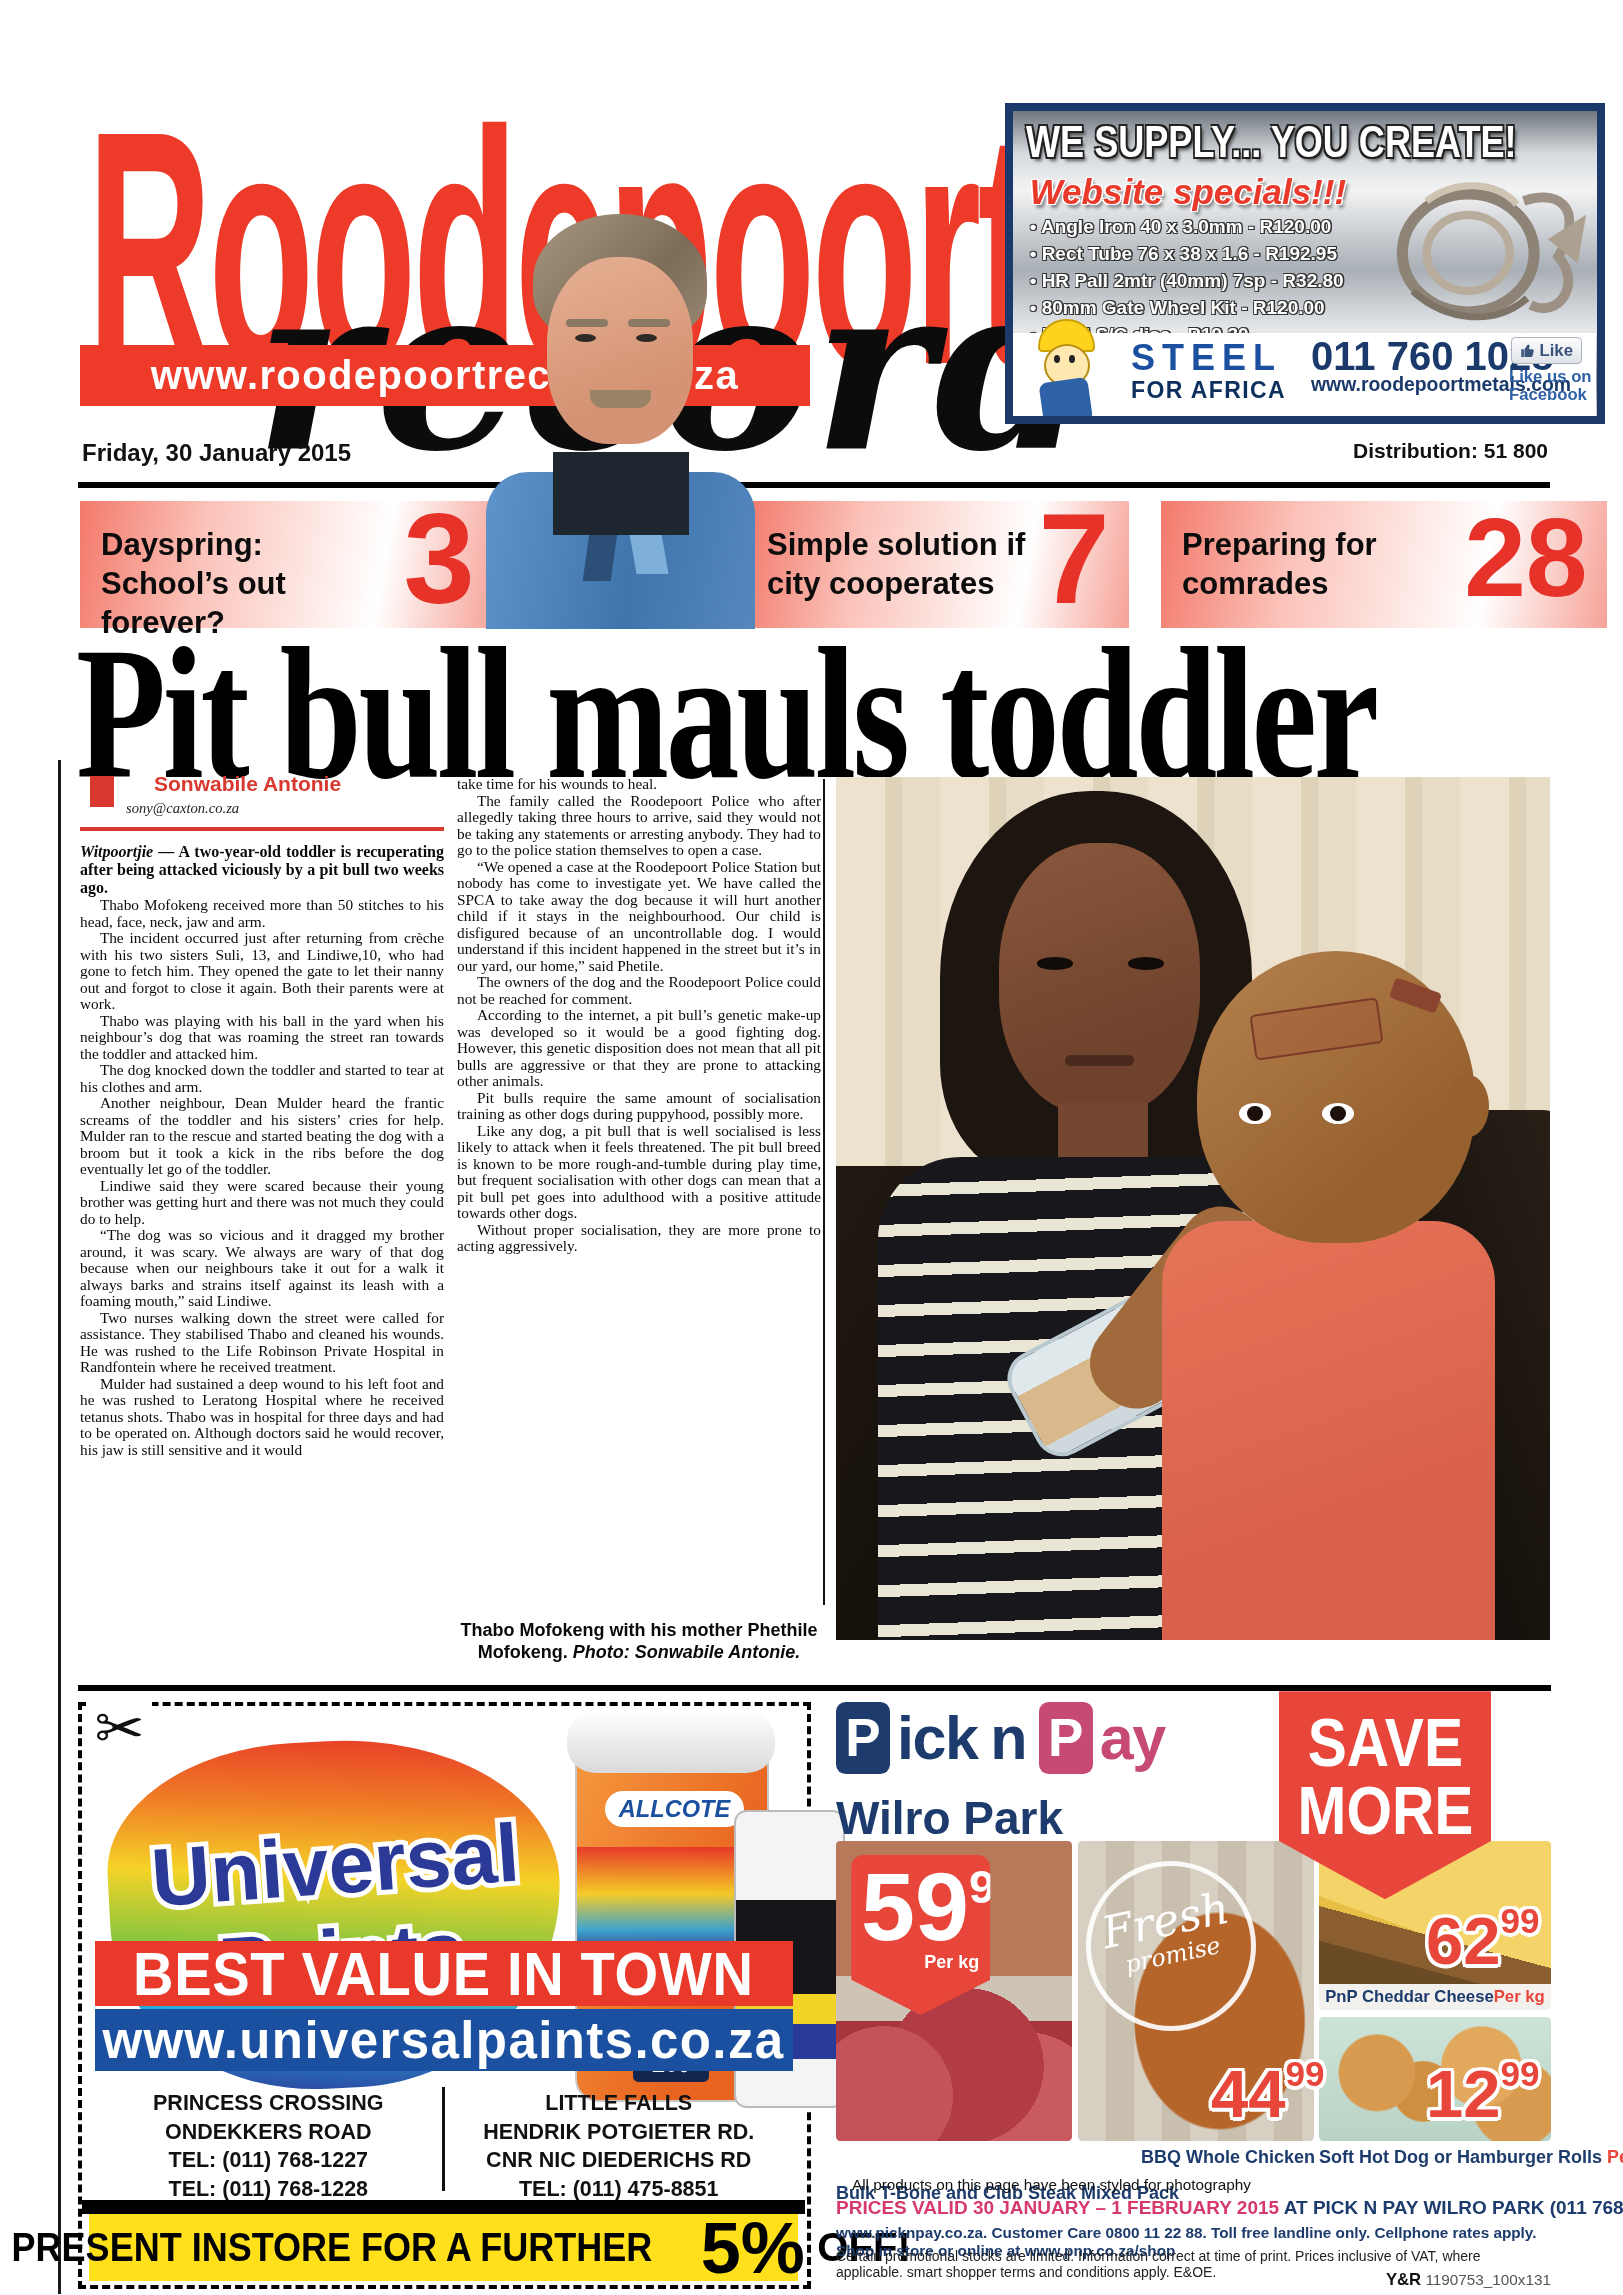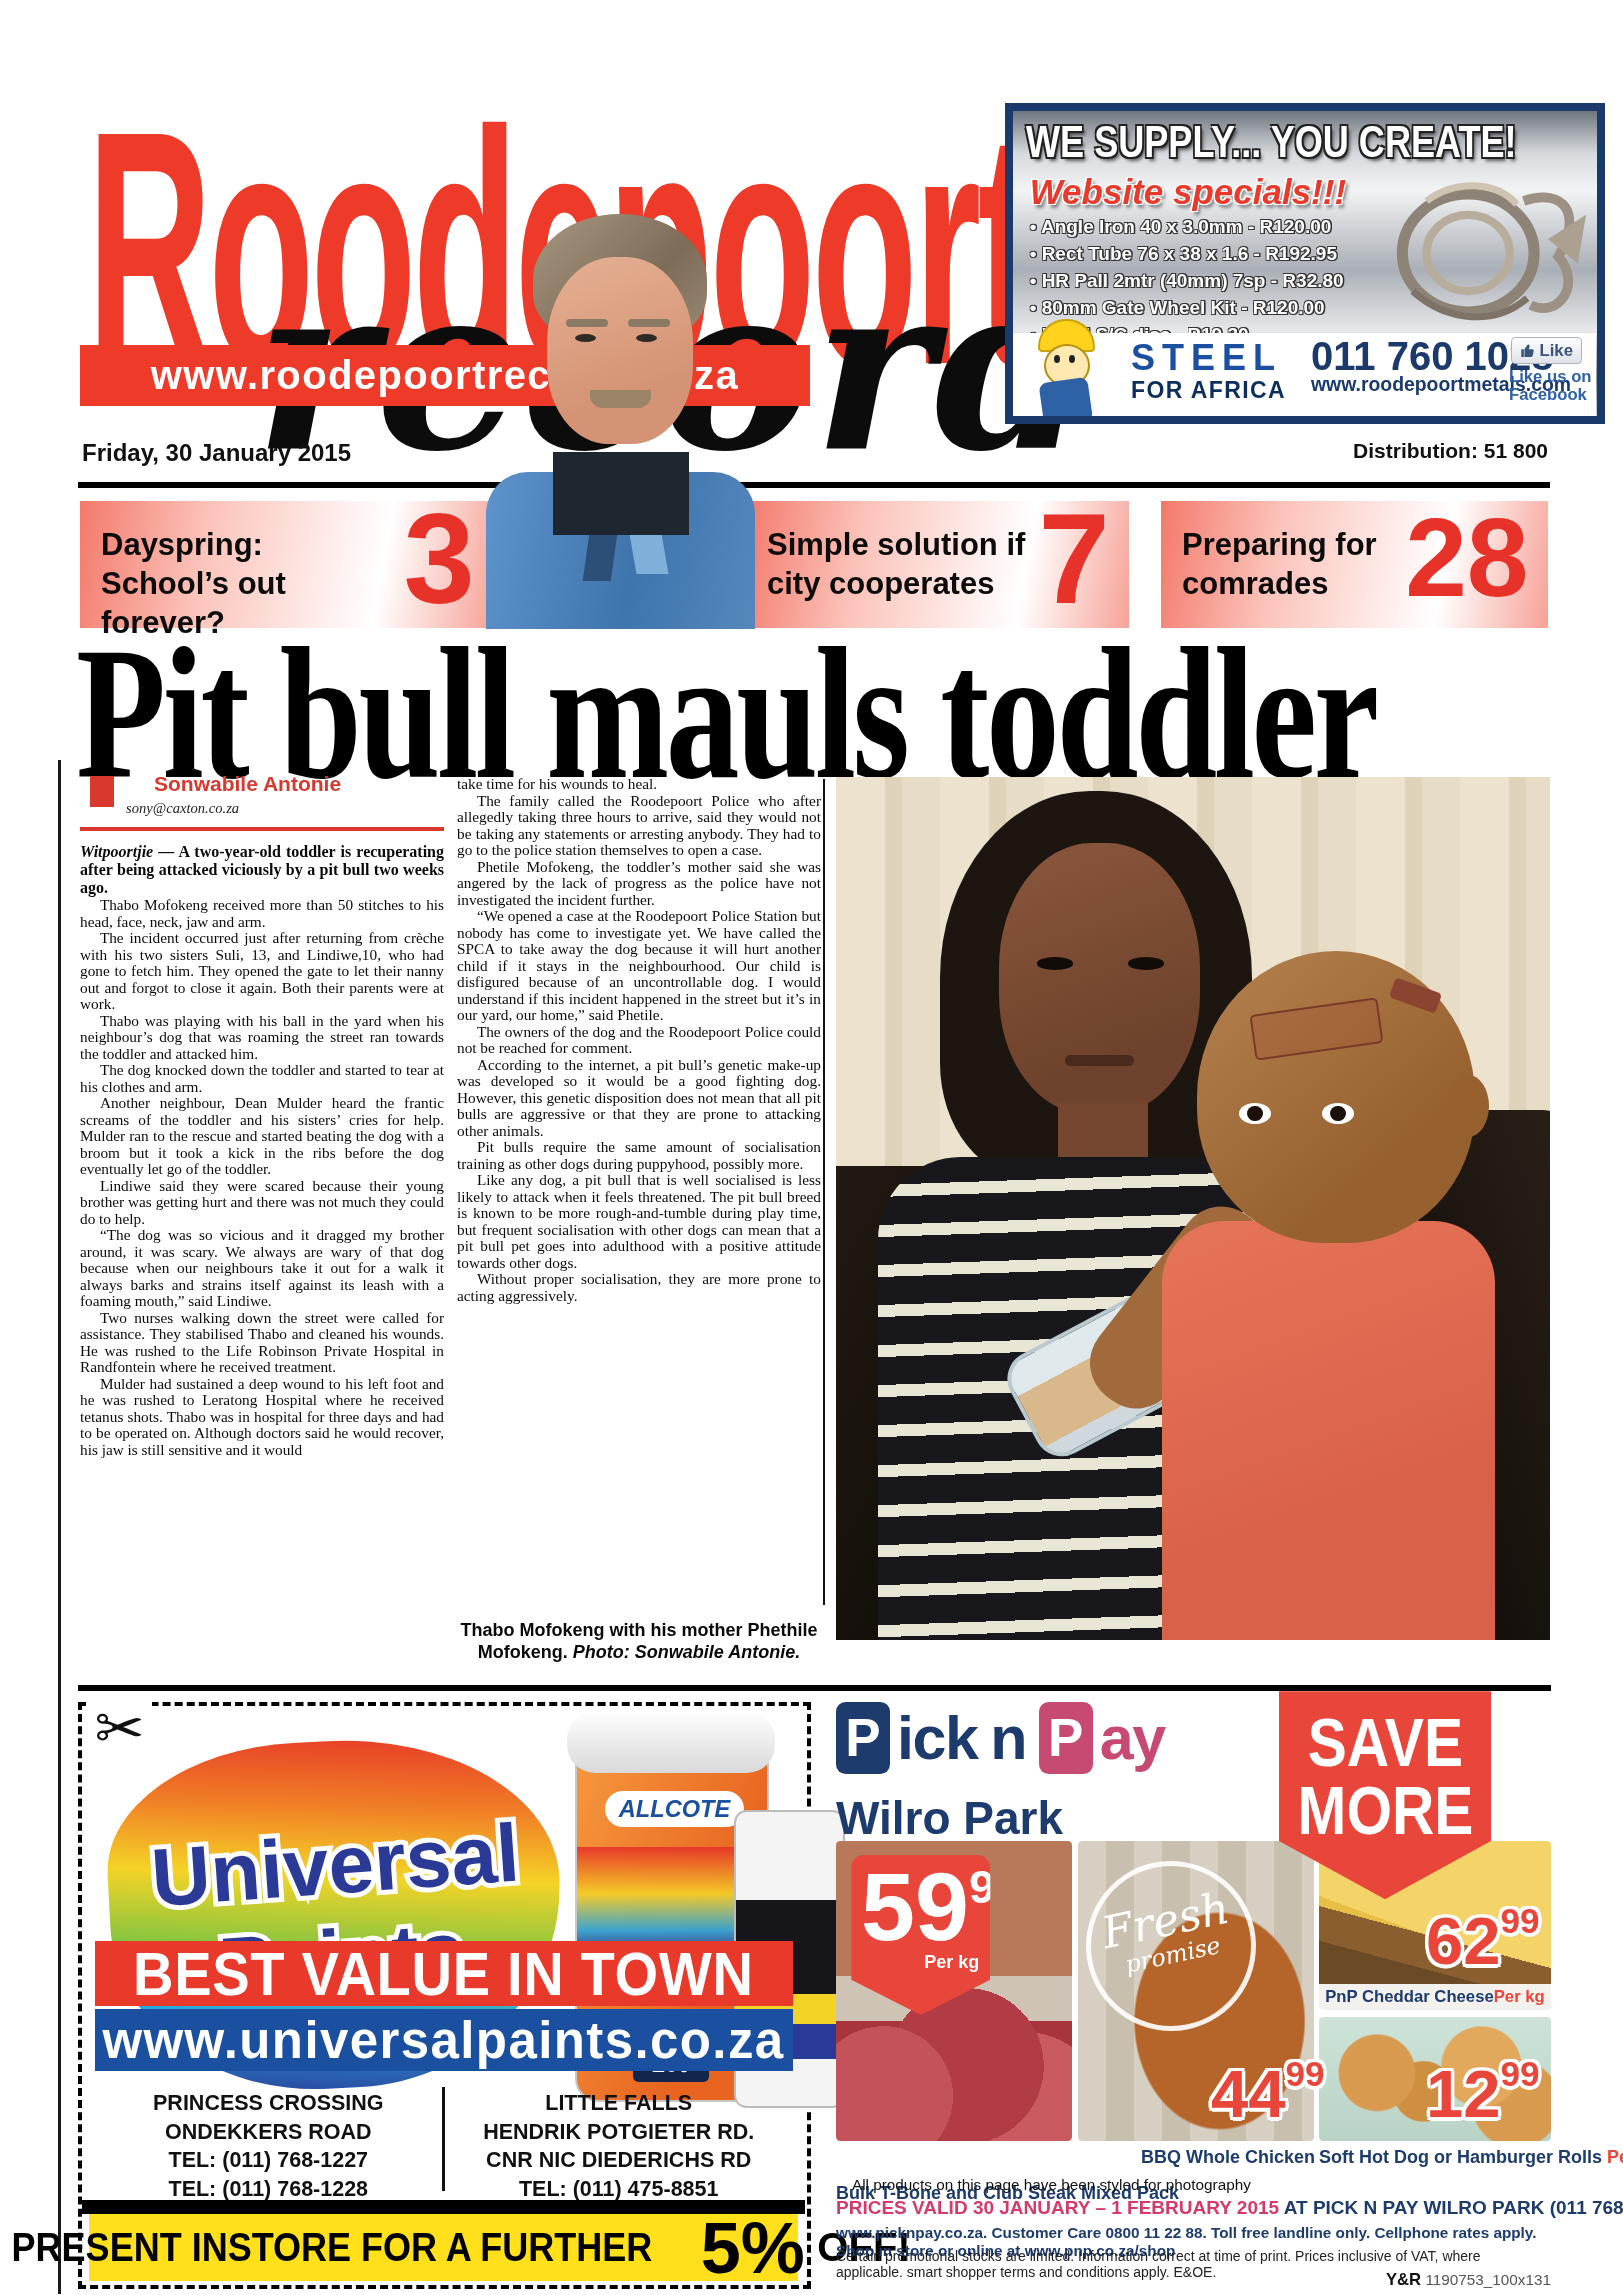--- a/index.html
+++ b/index.html
@@ -270,21 +270,21 @@
   <div class="abs rule-black"></div>
 
   <div class="abs teaser" id="teaser1" style="left:80px;width:414px;">
     <div class="t-text">Dayspring: School’s out forever?</div>
     <div class="t-num">3</div>
   </div>
   <div class="abs teaser" id="teaser2" style="left:746px;width:383px;">
     <div class="t-text">Simple solution if city cooperates</div>
     <div class="t-num">7</div>
   </div>
-  <div class="abs teaser" id="teaser3" style="left:1161px;width:387px;">
+  <div class="abs teaser" id="teaser3" style="left:1161px;width:446px;">
     <div class="t-text">Preparing for comrades</div>
     <div class="t-num">28</div>
   </div>
 
   <div class="abs mast-photo">
     <div class="man-jacket"></div>
     <div class="man-collar"></div>
       <div class="man-collar2"></div>
     <div class="man-shirt"></div>
     <div class="man-hair"></div>
@@ -316,21 +316,20 @@
         <p class="para">“The dog was so vicious and it dragged my brother around, it was scary. We always are wary of that dog because when  our neighbours take it out for a walk it always barks and strains itself against its leash with a foaming mouth,” said Lindiwe.</p>
         <p class="para">Two nurses walking down the street were called for assistance. They stabilised Thabo and cleaned his wounds. He was rushed to the Life Robinson Private Hospital in Randfontein where he received treatment.</p>
         <p class="para">Mulder had sustained a deep wound to his left foot and he was rushed to Leratong Hospital where he received tetanus shots. Thabo was in hospital for three days and had to be operated on.  Although doctors said he would recover, his jaw is still sensitive and it would</p>
       </div>
   </div>
   <div class="abs col col2" style="left:457px;top:776px;">
     <div>
 
     <p class="para">take time for his wounds to heal.</p>
         <p class="para">The family called the Roodepoort Police who after allegedly taking three hours to arrive, said they would not be taking any statements or arresting anybody. They had to go to the police station themselves to open a case.</p>
-        <p class="para">Phetile Mofokeng, the toddler’s mother said she was angered by the lack of progress as the police have not investigated the incident further.</p>
         <p class="para">“We opened a case at the Roodepoort Police Station but nobody has come to investigate yet. We have called the SPCA to take away the dog because it will hurt another child if it stays in the neighbourhood. Our child is disfigured because of an uncontrollable dog. I would understand if this incident happened in the street but it’s in our yard, our home,” said Phetile.</p>
         <p class="para">The owners of the dog and the Roodepoort Police could not be reached for comment.</p>
         <p class="para">According to the internet, a pit bull’s genetic make-up was developed so it would be a good fighting dog. However, this genetic disposition does not mean that all pit bulls are aggressive or that they are prone to attacking other animals.</p>
         <p class="para">Pit bulls require the same amount of socialisation training as other dogs during puppyhood, possibly more.</p>
         <p class="para">Like any dog, a pit bull that is well socialised is less likely to attack when it feels threatened. The pit bull breed is known to be more rough-and-tumble during play time, but frequent socialisation with other dogs can mean that a pit bull pet goes into adulthood with a positive attitude towards other dogs.</p>
         <p class="para">Without proper socialisation, they are more prone to acting aggressively.</p>
       </div>
   </div>
 
   <div class="abs photo-rule"></div>

